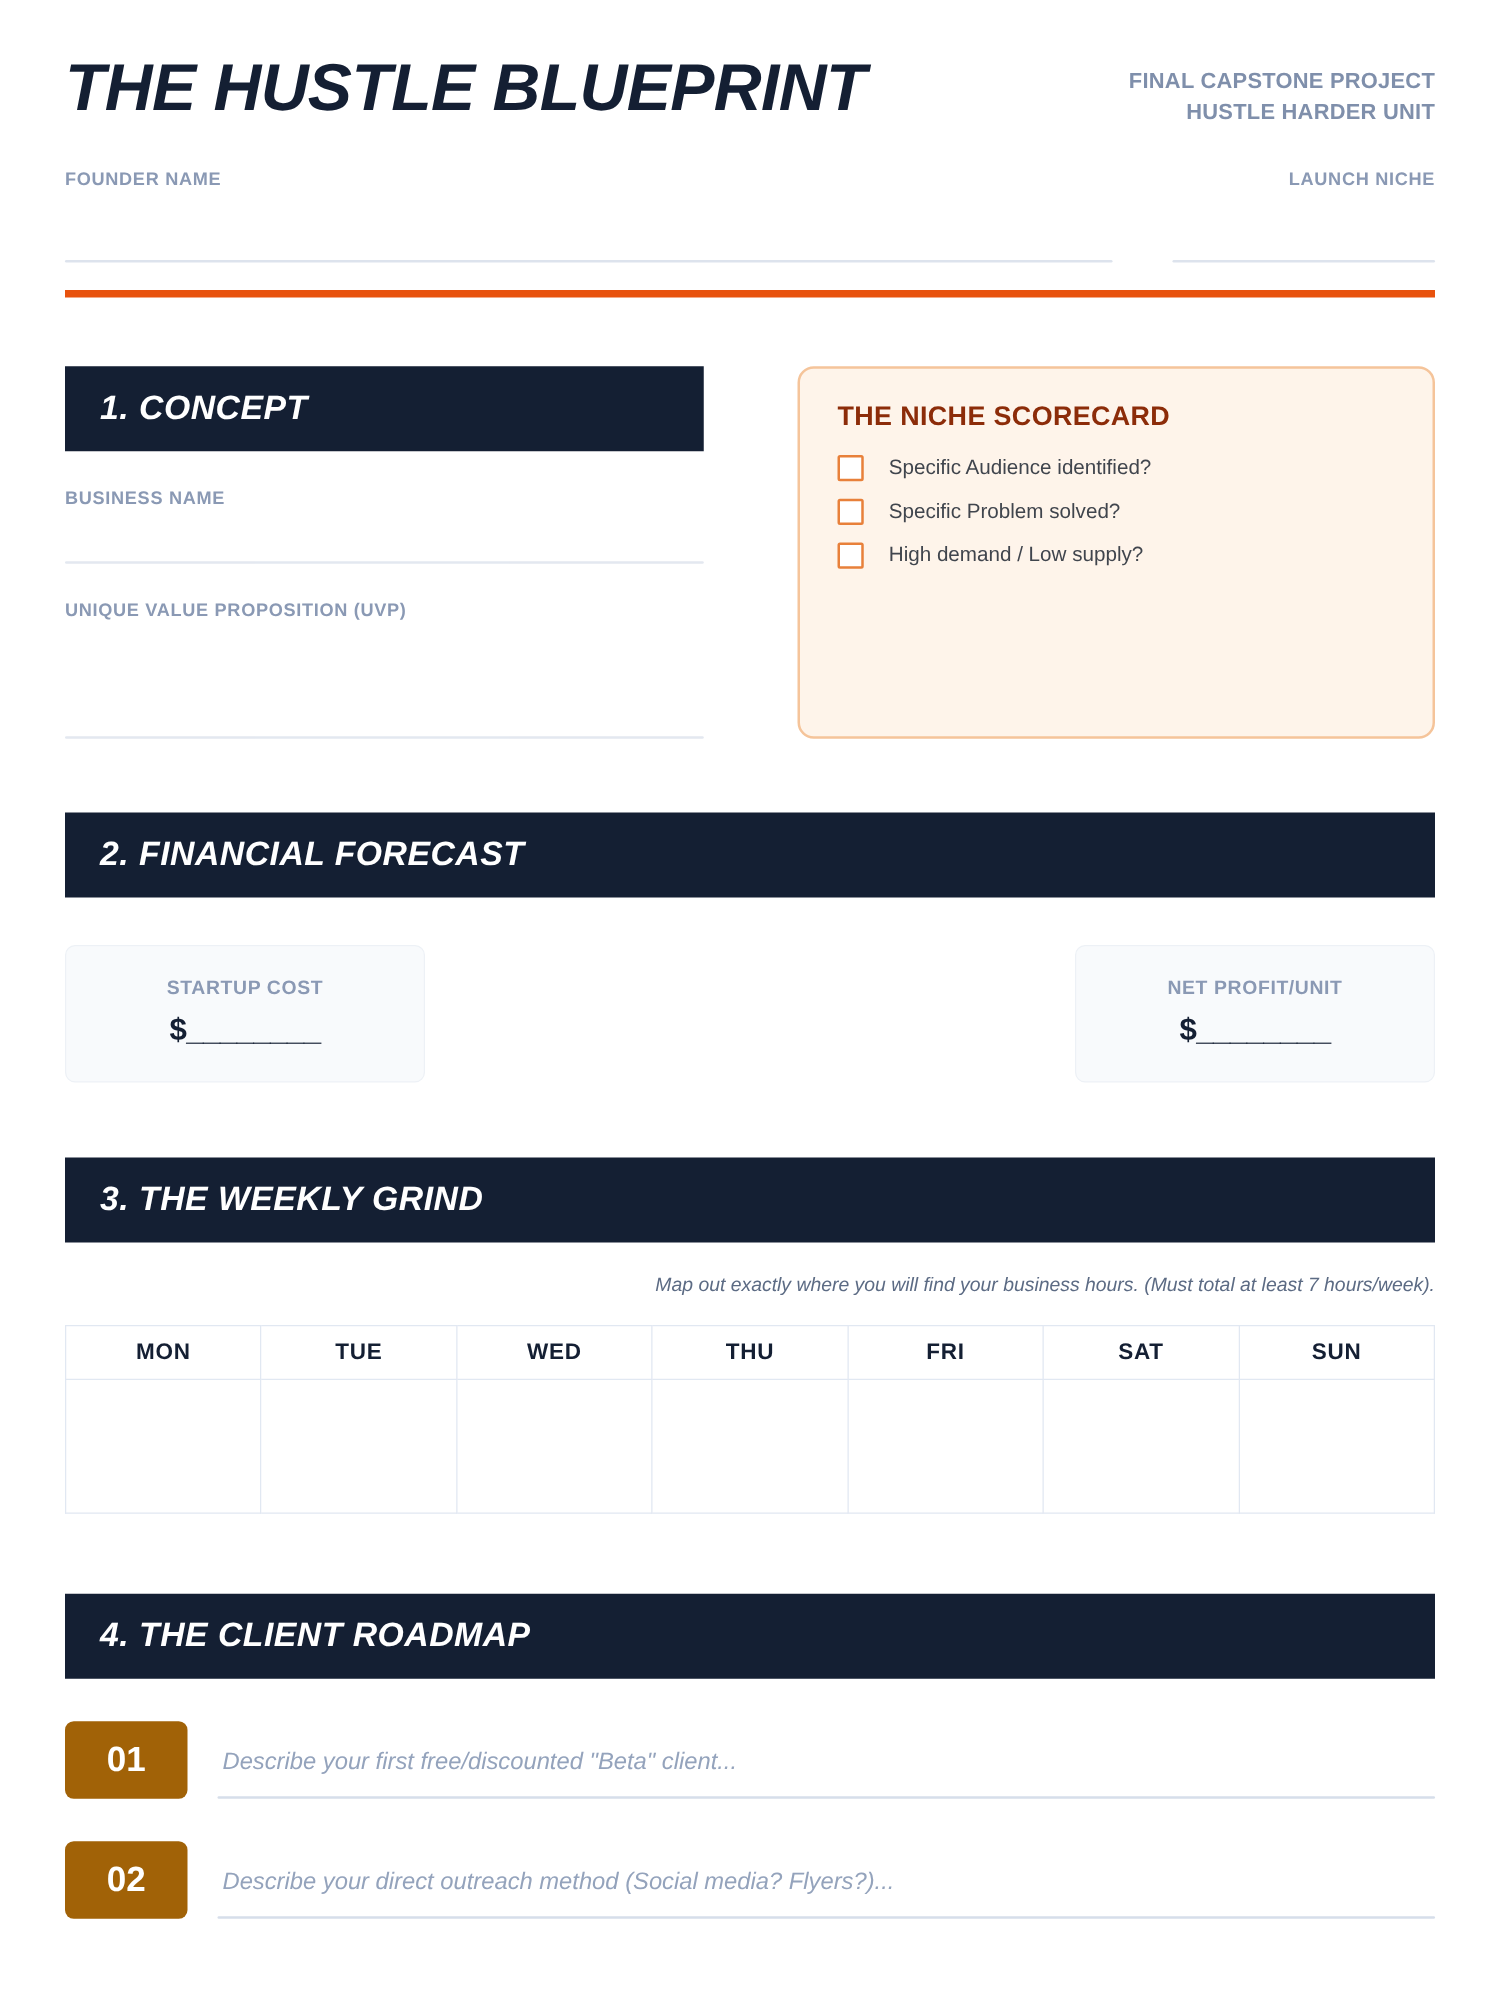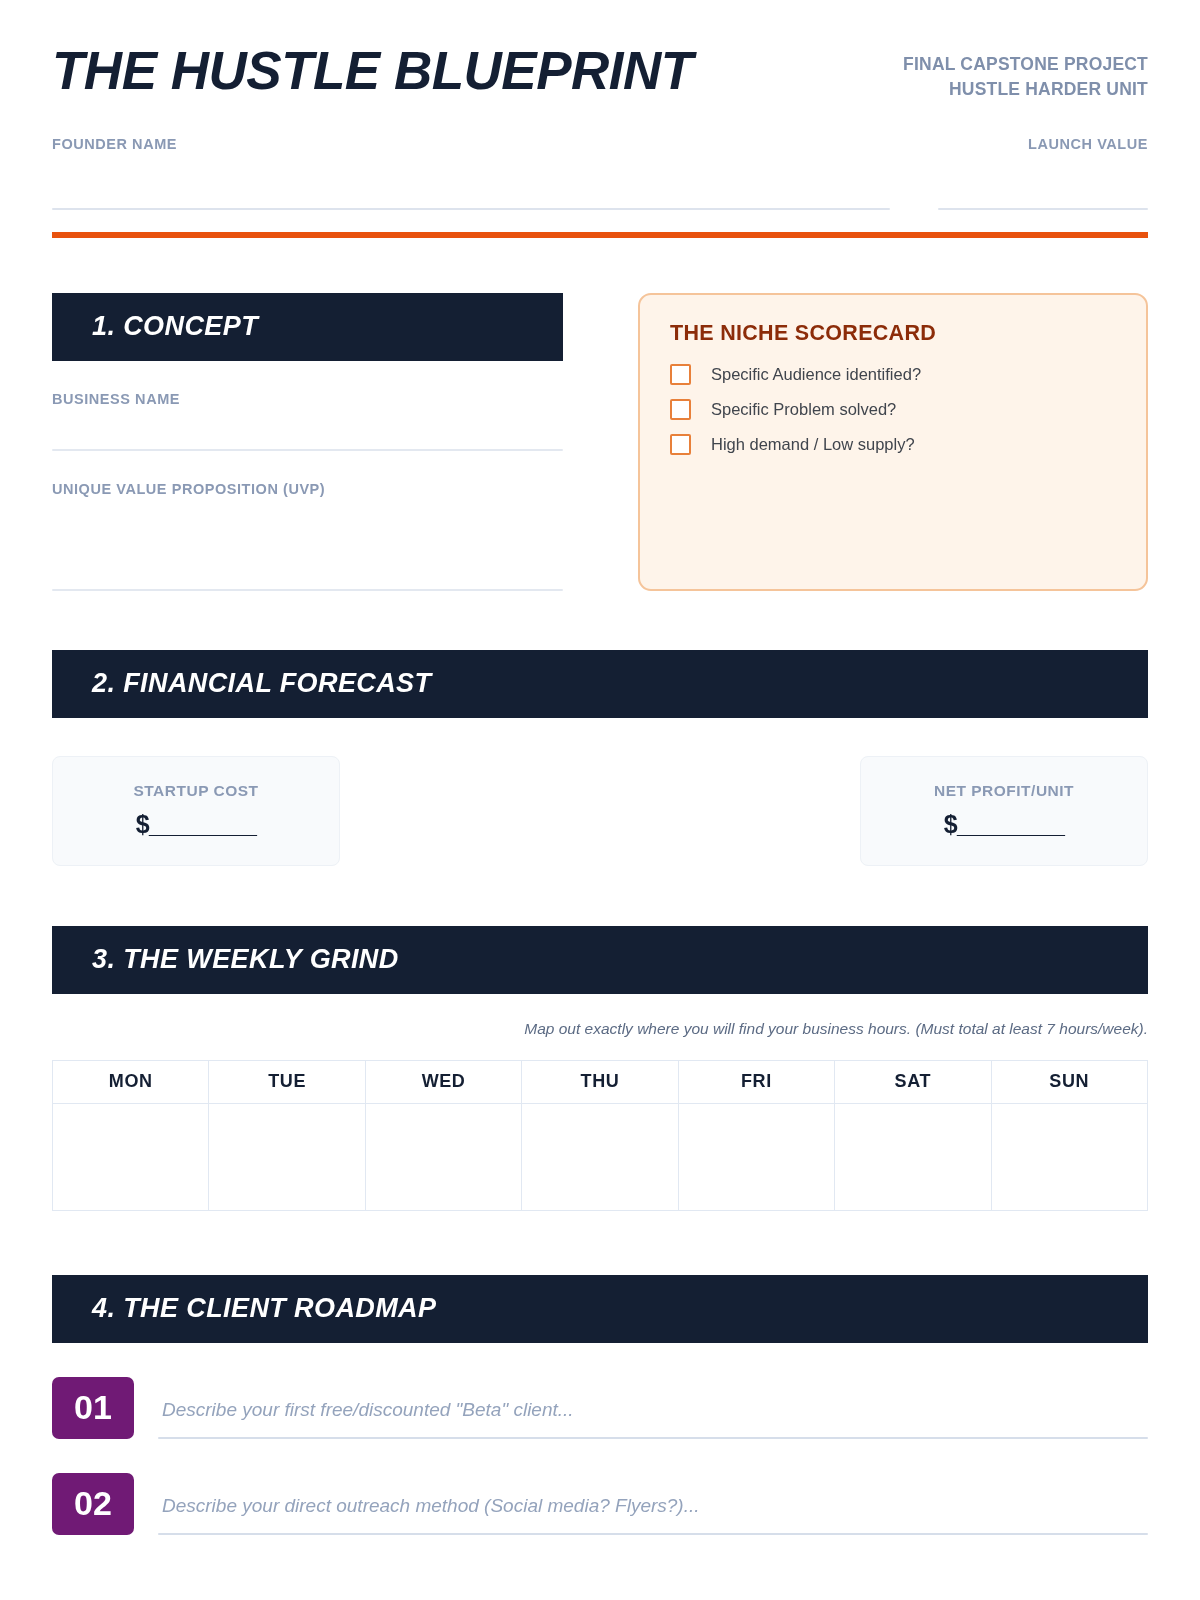--- a/index.html
+++ b/index.html
@@ -78,21 +78,21 @@
     background: #E8520E;
     margin-top: 22px;
   }
 
   
   .bar {
     background: #141F33;
     height: 68px;
     display: flex;
     align-items: center;
-    padding-left: 40px;
+    padding-left: 28px;
     box-sizing: border-box;
   }
   .bar-text {
     color: #ffffff;
     font-size: 27px;
     font-weight: bold;
     font-style: italic;
     letter-spacing: 0.4px;
   }
 
@@ -212,26 +212,26 @@
   .week-table td { height: 104px; }
 
   
   .sec4 { margin-top: 64px; }
   .step {
     display: flex;
     align-items: stretch;
     margin-top: 34px;
   }
   .step-badge {
-    width: 82px;
+    width: 98px;
     min-height: 62px;
-    background: #701a75;
+    background: #a16207;
     border-radius: 7px;
     color: #ffffff;
-    font-size: 34px;
+    font-size: 28px;
     font-weight: bold;
     display: flex;
     align-items: center;
     justify-content: center;
     flex: 0 0 auto;
   }
   .step-body {
     flex: 1;
     margin-left: 24px;
     display: flex;
@@ -263,21 +263,21 @@
       <div>HUSTLE HARDER UNIT</div>
     </div>
   </div>
 
   <div class="id-row">
     <div class="id-field wide">
       <div class="field-label">FOUNDER NAME</div>
       <div class="write-line"></div>
     </div>
     <div class="id-field narrow">
-      <div class="field-label">LAUNCH VALUE</div>
+      <div class="field-label">LAUNCH NICHE</div>
       <div class="write-line"></div>
     </div>
   </div>
 
   <div class="accent-rule"></div>
 
   <div class="concept-row">
 
     <div class="concept-left">
       <div class="bar small">

